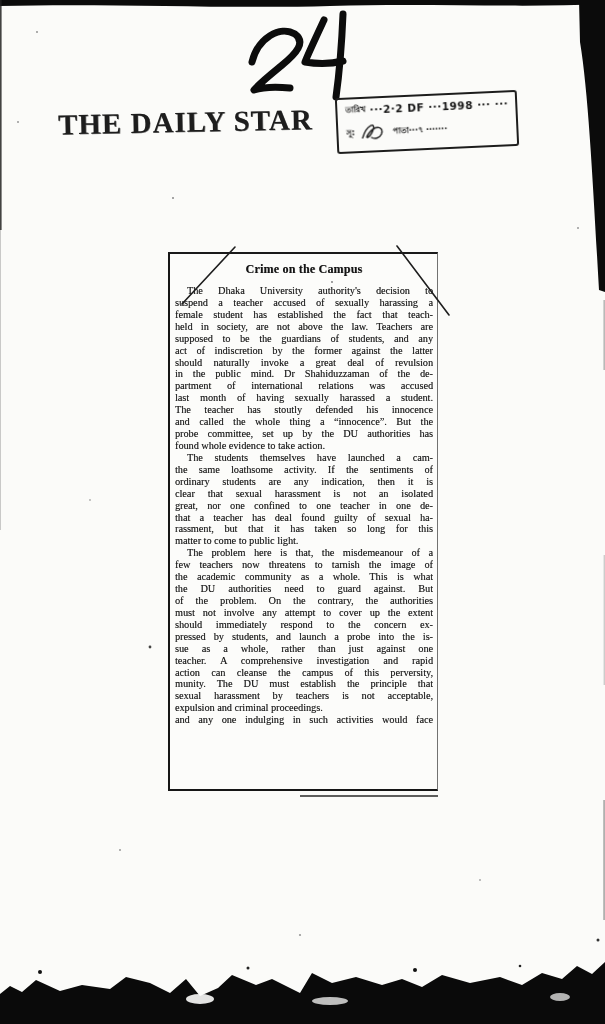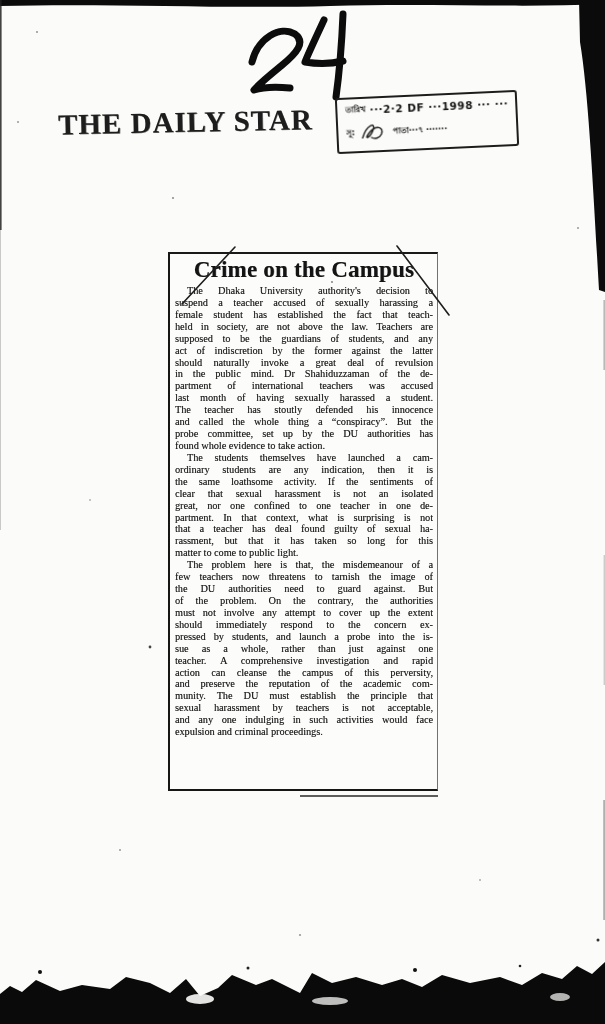--- a/index.html
+++ b/index.html
@@ -47,21 +47,21 @@
     border-top:2px solid #1a1a1a;
     border-left:2.5px solid #161616;
     border-bottom:2.5px solid #161616;
     border-right:1px solid rgba(40,40,40,0.65);
     box-sizing:border-box;
     background:#fcfcfa;
     padding:2px 4px 0 5px;
   }
   #article-title{
     text-align:center;
-    font-weight:bold;font-size:23px;line-height:27px;
+    font-weight:bold;font-size:12px;line-height:27px;
     color:#141414;letter-spacing:0.2px;
     text-shadow:0.4px 0.3px 0.4px rgba(20,20,20,0.5);
   }
   #article-body{
     margin-top:2px;
     font-size:10.2px;line-height:11.93px;
     color:#1b1b1b;
     text-shadow:0.25px 0.2px 0.3px rgba(25,25,25,0.55);
   }
   .line{
@@ -108,50 +108,49 @@
   <div id="article-title">Crime on the Campus</div>
   <div id="article-body">
       <div class="line first">The Dhaka University authority's decision to</div>
       <div class="line">suspend a teacher accused of sexually harassing a</div>
       <div class="line">female student has established the fact that teach-</div>
       <div class="line">held in society, are not above the law. Teachers are</div>
       <div class="line">supposed to be the guardians of students, and any</div>
       <div class="line">act of indiscretion by the former against the latter</div>
       <div class="line">should naturally invoke a great deal of revulsion</div>
       <div class="line">in the public mind. Dr Shahiduzzaman of the de-</div>
-      <div class="line">partment of international teachers was accused</div>
+      <div class="line">partment of international relations was accused</div>
       <div class="line">last month of having sexually harassed a student.</div>
       <div class="line">The teacher has stoutly defended his innocence</div>
-      <div class="line">and called the whole thing a “conspiracy”. But the</div>
+      <div class="line">and called the whole thing a “innocence”. But the</div>
       <div class="line">probe committee, set up by the DU authorities has</div>
       <div class="line last">found whole evidence to take action.</div>
       <div class="line first">The students themselves have launched a cam-</div>
+      <div class="line">the same loathsome activity. If the sentiments of</div>
       <div class="line">ordinary students are any indication, then it is</div>
-      <div class="line">the same loathsome activity. If the sentiments of</div>
       <div class="line">clear that sexual harassment is not an isolated</div>
       <div class="line">great, nor one confined to one teacher in one de-</div>
-      <div class="line">partment. In that context, what is surprising is not</div>
       <div class="line">that a teacher has deal found guilty of sexual ha-</div>
       <div class="line">rassment, but that it has taken so long for this</div>
       <div class="line last">matter to come to public light.</div>
       <div class="line first">The problem here is that, the misdemeanour of a</div>
       <div class="line">few teachers now threatens to tarnish the image of</div>
+      <div class="line">the academic community as a whole. This is what</div>
       <div class="line">the DU authorities need to guard against. But</div>
       <div class="line">of the problem. On the contrary, the authorities</div>
       <div class="line">must not involve any attempt to cover up the extent</div>
       <div class="line">should immediately respond to the concern ex-</div>
       <div class="line">pressed by students, and launch a probe into the is-</div>
       <div class="line">sue as a whole, rather than just against one</div>
       <div class="line">teacher. A comprehensive investigation and rapid</div>
       <div class="line">action can cleanse the campus of this perversity,</div>
-      <div class="line">and preserve the reputation of the academic com-</div>
       <div class="line">munity. The DU must establish the principle that</div>
       <div class="line">sexual harassment by teachers is not acceptable,</div>
+      <div class="line last">expulsion and criminal proceedings.</div>
       <div class="line">and any one indulging in such activities would face</div>
-      <div class="line last">expulsion and criminal proceedings.</div>
     </div>
 </div>
 
 <div class="abs extra-border" style="left:300px;top:795px;width:138px;height:1.5px;opacity:.7;"></div>
 
 <svg id="scan-overlay" viewBox="0 0 605 1024" width="605" height="1024">
 
   <path d="M0 0 H605 V4 C 520 8, 430 3, 330 6 C 230 9, 110 3, 0 6 Z" fill="#0b0b0b"></path>
 
   <path d="M579 0 L605 0 L605 292 L599 290 C 594 205, 589 95, 580 42 Z" fill="#0b0b0b"></path>

